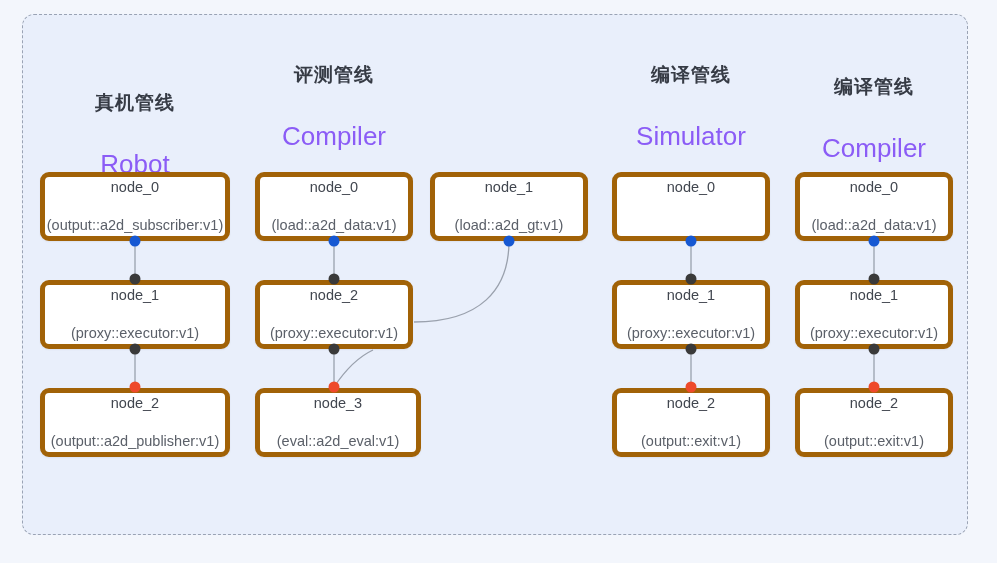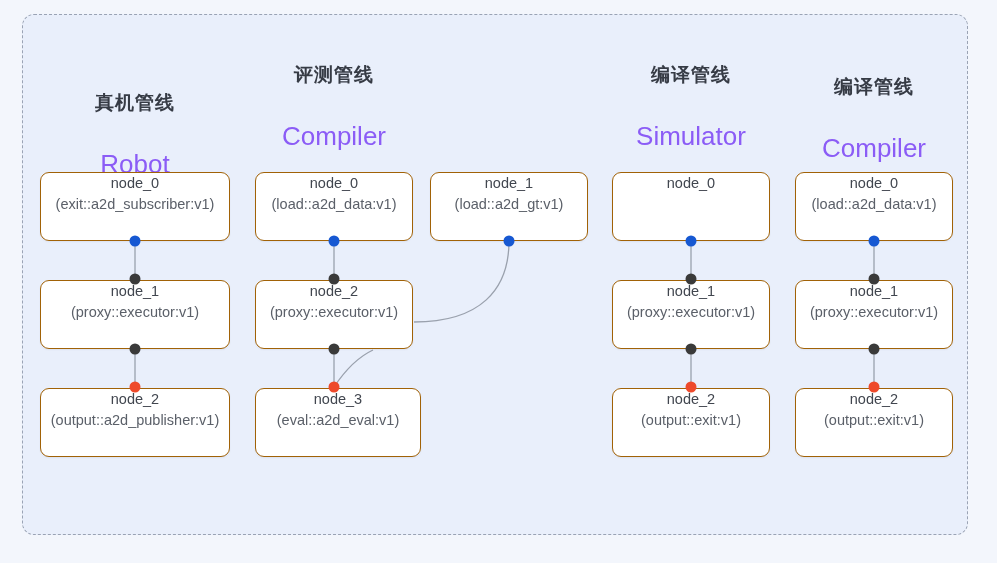--- a/index.html
+++ b/index.html
@@ -57,27 +57,27 @@
     line-height: 28px;
     white-space: nowrap;
     margin-top: 34px;
   }
 
   
   .node {
     position: absolute;
     box-sizing: border-box;
     background: #ffffff;
-    border: 1px solid #a16207;
+    border: 5px solid #a16207;
     border-radius: 9px;
     box-shadow: 0 1px 2px rgba(30,40,70,0.06);
     display: flex;
     flex-direction: column;
     align-items: center;
-    justify-content: flex-start;
+    justify-content: space-between;
     height: 69px;
   }
   .node-title {
     font-size: 14.5px;
     color: #41464f;
     line-height: 21px;
     white-space: nowrap;
   }
   .node-sub {
     font-size: 14.5px;
@@ -138,21 +138,21 @@
     <line x1="874" y1="349" x2="874" y2="387"></line>
   </svg>
 
   <div class="col-head" style="left:40px; top:62px; width:190px;margin-top:28px;">
     <div class="head-cn">真机管线</div>
     <div class="head-en">Robot</div>
   </div>
 
   <div class="node" style="left:40px; top:172px; width:190px;">
     <div class="node-title">node_0</div>
-    <div class="node-sub">(exit::a2d_subscriber:v1)</div>
+    <div class="node-sub">(output::a2d_subscriber:v1)</div>
   </div>
   <div class="port blue" style="left:135px; top:241px;"></div>
 
   <div class="node" style="left:40px; top:280px; width:190px;">
     <div class="node-title">node_1</div>
     <div class="node-sub">(proxy::executor:v1)</div>
   </div>
   <div class="port dark" style="left:135px; top:279px;"></div>
   <div class="port dark" style="left:135px; top:349px;"></div>
 

